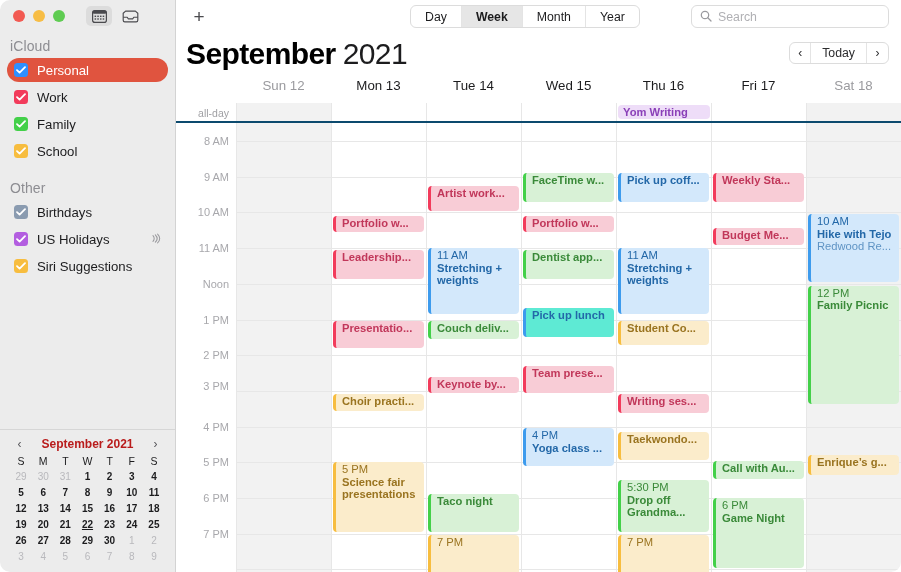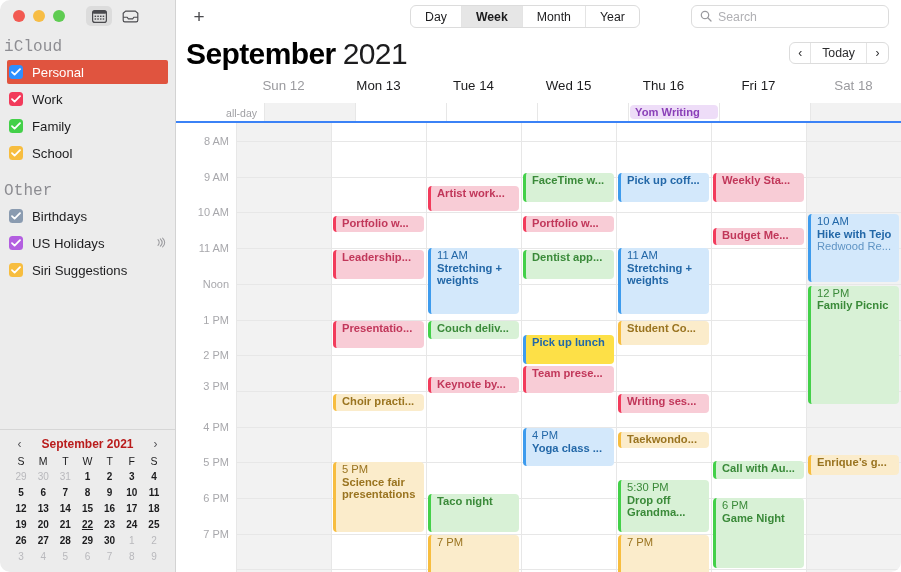--- a/index.html
+++ b/index.html
@@ -33,27 +33,27 @@
   .dot.yellow { background: #f7bd45; }
   .dot.green { background: #5fcc52; }
   .chrome-icons { display:flex; align-items:center; gap: 5px; margin-left: 13px; }
   .chrome-btn {
     width: 26px; height: 20px; border-radius: 5px;
     display:flex; align-items:center; justify-content:center;
   }
   .chrome-btn.active { background: #dcdcdc; }
 
   .section-label {
-    font-size: 16px; color: #8d8d92; font-weight: 400;
-    padding: 6px 0 4px 4px; letter-spacing: 0.1px; font-family: Liberation Mono, monospace;
+    font-size: 14px; color: #8d8d92; font-weight: 400;
+    padding: 6px 0 4px 10px; letter-spacing: 0.1px;
   }
   .cal-list { padding: 0 7px; }
   .cal-row {
     display: flex; align-items: center; gap: 9px;
-    height: 24px; padding: 0 2px; border-radius: 2px;
+    height: 24px; padding: 0 7px; border-radius: 12px;
     font-size: 13.2px; color: #1c1c1e; margin-bottom: 3px;
     position: relative;
   }
   .cal-row.selected { background: #e0543f; color: #ffffff; }
   .cbx {
     width: 14px; height: 14px; border-radius: 3.5px;
     display: flex; align-items: center; justify-content: center;
     flex: 0 0 auto;
   }
   .cbx svg { display:block; }
@@ -135,23 +135,22 @@
   .dayhead { display: flex; height: 25px; padding-left: 60px; }
   .dayhead .dh {
     flex: 1 1 0; text-align: center; font-size: 13.3px; color: #1c1c1e;
     font-weight: 400;
   }
   .dayhead .dh.weekend { color: #9a9a9e; }
 
   
   .allday {
     display: flex; height: 20px;
-    border-bottom: 2px solid #3b82f6;
+    border-bottom: 2px solid #0c4a6e;
     position: relative;
-    padding-left: 28px;
   }
   .allday-gut {
     width: 60px; flex: 0 0 60px; text-align: right; padding-right: 7px;
     font-size: 10.5px; color: #a0a0a4; line-height: 20px;
   }
   .allday-cells { flex: 1 1 auto; display: flex; }
   .ad-cell { flex: 1 1 0; border-left: 1px solid #e7e7e7; position: relative; }
   .ad-cell.shade { background: #f2f2f2; }
   .ad-chip {
     position: absolute; left: 1px; right: 1px; top: 2px; bottom: 2px;
@@ -530,21 +529,21 @@
             <div class="hourline" style="top: 446.4px;"></div>
             <div class="ev" style="top: 92.97px; height: 16.35px; background: rgb(248, 204, 214); color: rgb(193, 55, 90); border-left-color: rgb(242, 59, 91);">
               <div class="ev-t">Portfolio w...</div>
             </div>
             <div class="ev" style="top: 50.13px; height: 28.845px; background: rgb(216, 241, 214); color: rgb(58, 138, 57); border-left-color: rgb(67, 208, 73);">
               <div class="ev-t">FaceTime w...</div>
             </div>
             <div class="ev" style="top: 126.885px; height: 28.845px; background: rgb(216, 241, 214); color: rgb(58, 138, 57); border-left-color: rgb(67, 208, 73);">
               <div class="ev-t">Dentist app...</div>
             </div>
-            <div class="ev" style="top: 212px; height: 28.845px; background: #fde047; color: rgb(35, 104, 168); border-left-color: rgb(61, 155, 237);">
+            <div class="ev" style="top: 185px; height: 28.845px; background: #5eead4; color: rgb(35, 104, 168); border-left-color: rgb(61, 155, 237);">
               <div class="ev-t">Pick up lunch</div>
             </div>
             <div class="ev" style="top: 242.91px; height: 27.06px; background: rgb(248, 204, 214); color: rgb(193, 55, 90); border-left-color: rgb(242, 59, 91);">
               <div class="ev-t">Team prese...</div>
             </div>
             <div class="ev multi" style="top: 305.385px; height: 37.77px; background: rgb(211, 232, 251); color: rgb(35, 104, 168); border-left-color: rgb(61, 155, 237);">
               <div class="ev-time">4 PM</div>
               <div class="ev-t">Yoga class  ...</div>
             </div>
           </div>
@@ -568,21 +567,21 @@
             <div class="ev multi" style="top: 125.1px; height: 66.33px; background: rgb(211, 232, 251); color: rgb(35, 104, 168); border-left-color: rgb(61, 155, 237);">
               <div class="ev-time">11 AM</div>
               <div class="ev-t">Stretching + weights</div>
             </div>
             <div class="ev" style="top: 198.285px; height: 24px; background: rgb(251, 236, 203); color: rgb(154, 116, 32); border-left-color: rgb(247, 189, 63);">
               <div class="ev-t">Student Co...</div>
             </div>
             <div class="ev" style="top: 271.47px; height: 18.135px; background: rgb(248, 204, 214); color: rgb(193, 55, 90); border-left-color: rgb(242, 59, 91);">
               <div class="ev-t">Writing ses...</div>
             </div>
-            <div class="ev" style="top: 308.955px; height: 16px; background: rgb(251, 236, 203); color: rgb(154, 116, 32); border-left-color: rgb(247, 189, 63);">
+            <div class="ev" style="top: 308.955px; height: 28px; background: rgb(251, 236, 203); color: rgb(154, 116, 32); border-left-color: rgb(247, 189, 63);">
               <div class="ev-t">Taekwondo...</div>
             </div>
             <div class="ev multi" style="top: 357.15px; height: 52.05px; background: rgb(216, 241, 214); color: rgb(58, 138, 57); border-left-color: rgb(67, 208, 73);">
               <div class="ev-time">5:30 PM</div>
               <div class="ev-t">Drop off Grandma...</div>
             </div>
             <div class="ev multi" style="top: 412.485px; height: 39.555px; background: rgb(251, 236, 203); color: rgb(154, 116, 32); border-left-color: rgb(247, 189, 63);">
               <div class="ev-time">7 PM</div>
             </div>
           </div>

